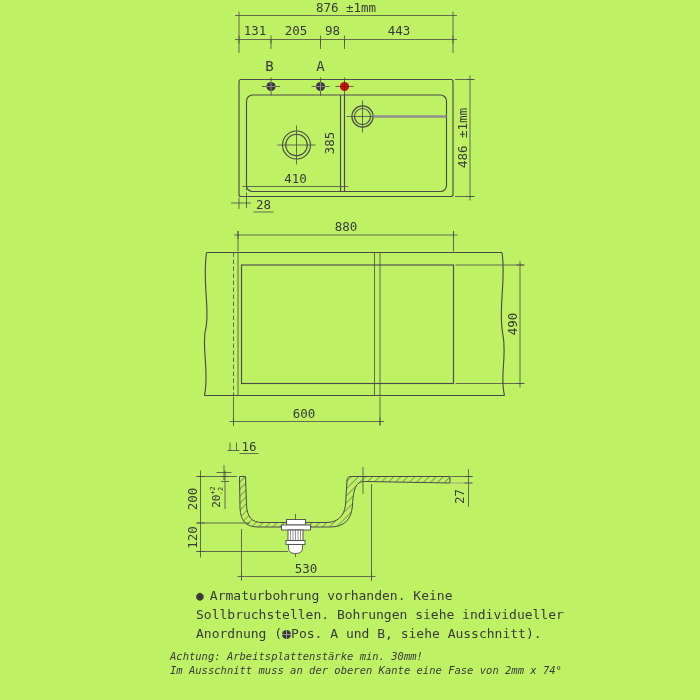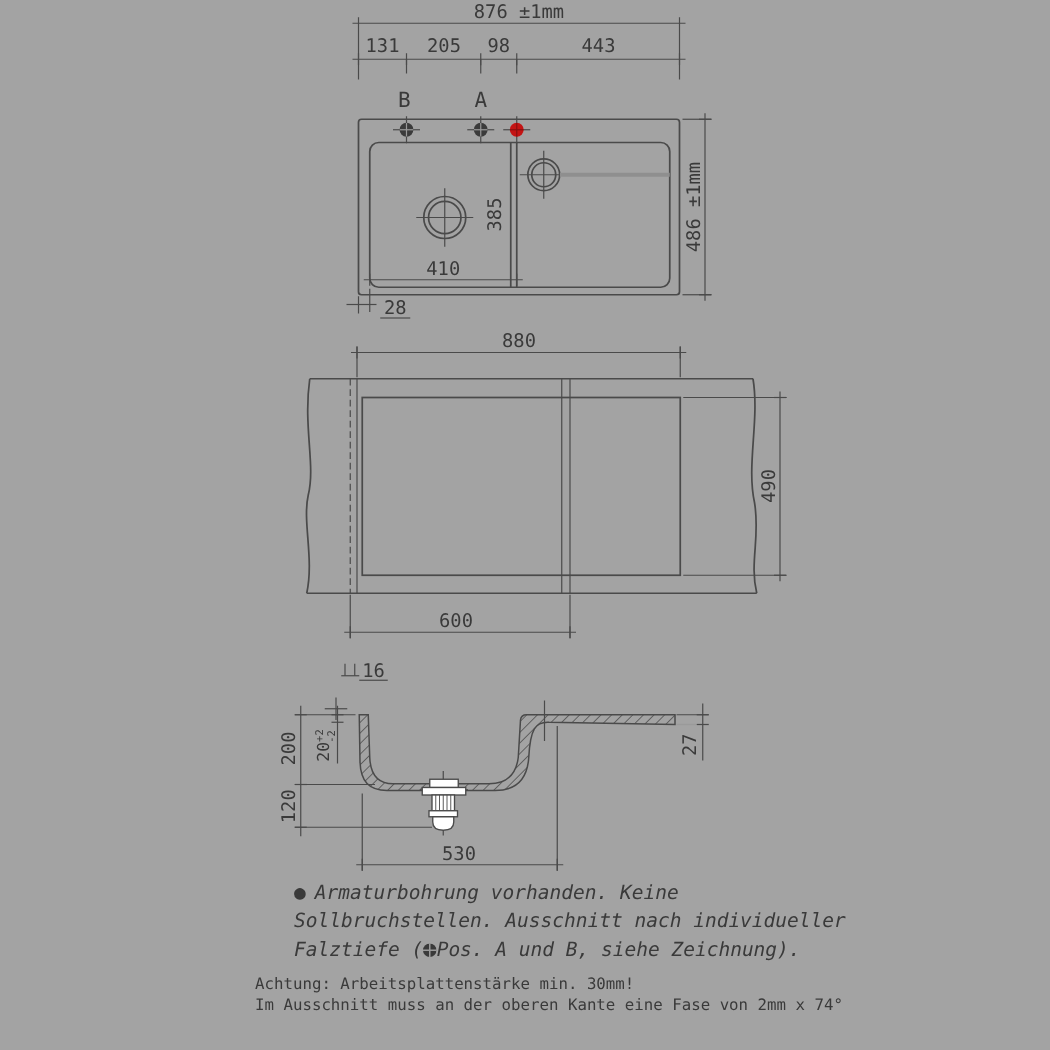--- a/index.html
+++ b/index.html
@@ -1,29 +1,29 @@
 <!DOCTYPE html>
 <html><head>
 <meta charset="utf-8">
 <style>
   html,body{margin:0;padding:0;background:#ffffff;}
-  #stage{position:relative;width:700px;height:700px;background:#a3a3a3;overflow:hidden;
+  #stage{position:relative;width:700px;height:700px;background:#bef264;overflow:hidden;
          font-family:"DejaVu Sans Mono","Liberation Mono",monospace;color:#3a3a3a;}
   svg{position:absolute;left:0;top:0;}
   svg text{font-family:"DejaVu Sans Mono","Liberation Mono",monospace;fill:#3a3a3a;}
   .ln{stroke:#4a4a4a;stroke-width:1.15;fill:none;}
   .lt{stroke:#4a4a4a;stroke-width:.8;fill:none;}
   .lg{stroke:#9a9a9a;stroke-width:.9;fill:none;}
   .rod{stroke:#8f8f8f;stroke-width:2.6;fill:none;}
   .t{font-size:12.5px;text-anchor:middle;}
   .tb{font-size:14px;text-anchor:middle;}
   .ts{font-size:11px;text-anchor:middle;}
   .tol{font-size:7px;}
-  .notes{position:absolute;left:196px;top:586px;width:380px;font-size:13px;line-height:19px;white-space:nowrap;font-style:italic;}
-  .caution{position:absolute;left:170px;top:649px;width:420px;font-size:10.5px;line-height:14px;white-space:nowrap;}
+  .notes{position:absolute;left:196px;top:586px;width:380px;font-size:13px;line-height:19px;white-space:nowrap;}
+  .caution{position:absolute;left:170px;top:649px;width:420px;font-size:10.5px;line-height:14px;white-space:nowrap;font-style:italic;}
   .bullet{margin-right:6px;}
   .hole-glyph{display:inline-block;width:9px;height:9px;border-radius:50%;vertical-align:-1px;
     background:
       linear-gradient(#9a9a9a,#9a9a9a) center/9px 1px no-repeat,
       linear-gradient(#9a9a9a,#9a9a9a) center/1px 9px no-repeat,
       #3a3a3a;}
 </style>
 </head>
 <body>
 
@@ -245,22 +245,22 @@
       <line class="lt" x1="468.5" y1="469" x2="468.5" y2="507"></line>
       <line class="lt" x1="464.5" y1="476.5" x2="472.5" y2="476.5"></line>
       <line class="lt" x1="464.5" y1="483" x2="472.5" y2="483"></line>
       <text class="t" transform="rotate(-90 464 496.5)" x="464" y="496.5">27</text>
     </g>
   </g>
 </svg>
 
 <div class="notes">
   <div><span class="bullet">●</span><span>Armaturbohrung vorhanden. Keine</span></div>
-  <div>Sollbruchstellen. Ausschnitt nach individueller</div>
-  <div><span>Falztiefe (</span><span class="hole-glyph"></span><span>Pos. A und B, siehe Zeichnung).</span></div>
+  <div>Sollbruchstellen. Bohrungen siehe individueller</div>
+  <div><span>Anordnung (</span><span class="hole-glyph"></span><span>Pos. A und B, siehe Ausschnitt).</span></div>
 </div>
 
 <div class="caution">
   <div>Achtung: Arbeitsplattenstärke min. 30mm!</div>
   <div>Im Ausschnitt muss an der oberen Kante eine Fase von 2mm x 74°</div>
 </div>
 
 </div>
 
 </body></html>

